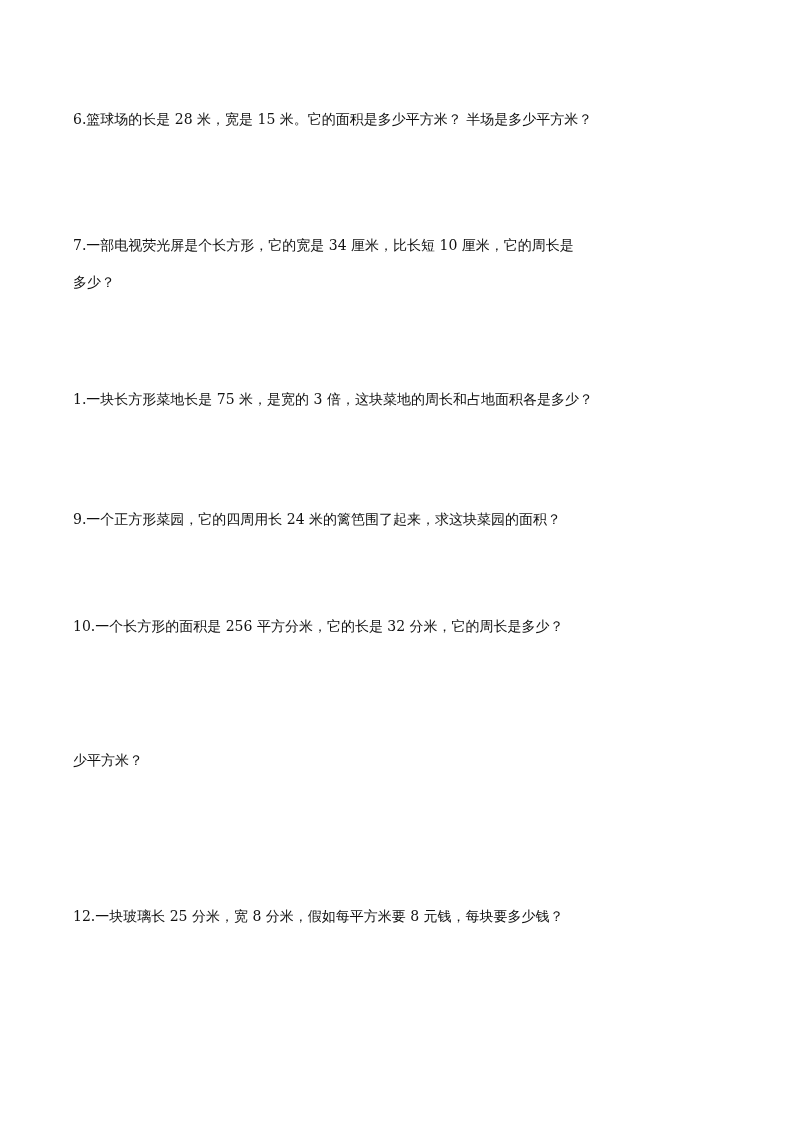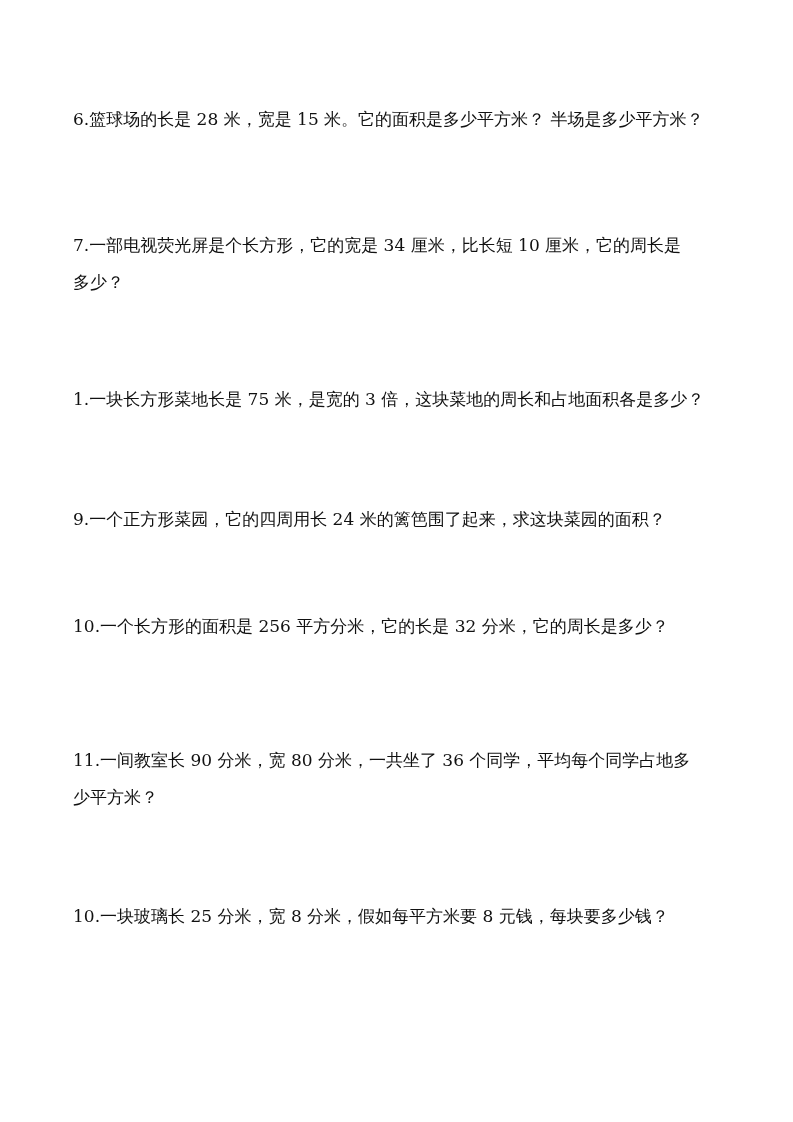--- a/index.html
+++ b/index.html
@@ -1,18 +1,18 @@
 <!DOCTYPE html>
 <html><head>
 <meta charset="utf-8">
 <style>
   html, body { margin: 0; padding: 0; background: #ffffff; }
   body { width: 793px; height: 1122px; position: relative; overflow: hidden;
          font-family: "DejaVu Serif", "Liberation Serif", serif; color: #111; }
-  .q { position: absolute; left: 73px; width: 660px; font-size: 17px; line-height: 37px;
+  .q { position: absolute; left: 73px; width: 660px; font-size: 14px; line-height: 37px;
        letter-spacing: 0px; white-space: normal; }
 </style>
 </head>
 <body>
 
 <div>
   <div class="q" style="top:101px">
     <div>6.篮球场的长是 28 米，宽是 15 米。它的面积是多少平方米？ 半场是多少平方米？</div>
   </div>
   <div class="q" style="top:227px">
@@ -22,19 +22,18 @@
   <div class="q" style="top:381px">
     <div>1.一块长方形菜地长是 75 米，是宽的 3 倍，这块菜地的周长和占地面积各是多少？</div>
   </div>
   <div class="q" style="top:501px">
     <div>9.一个正方形菜园，它的四周用长 24 米的篱笆围了起来，求这块菜园的面积？</div>
   </div>
   <div class="q" style="top:608px">
     <div>10.一个长方形的面积是 256 平方分米，它的长是 32 分米，它的周长是多少？</div>
   </div>
   <div class="q" style="top:742px">
-    <div>11.一间教室长 90 分米，宽 80 分米，一共坐了 36 个同学，平均每个同学占地多</div>
     <div>少平方米？</div>
   </div>
   <div class="q" style="top:898px">
-    <div>10.一块玻璃长 25 分米，宽 8 分米，假如每平方米要 8 元钱，每块要多少钱？</div>
+    <div>12.一块玻璃长 25 分米，宽 8 分米，假如每平方米要 8 元钱，每块要多少钱？</div>
   </div>
 </div>
 
 </body></html>

